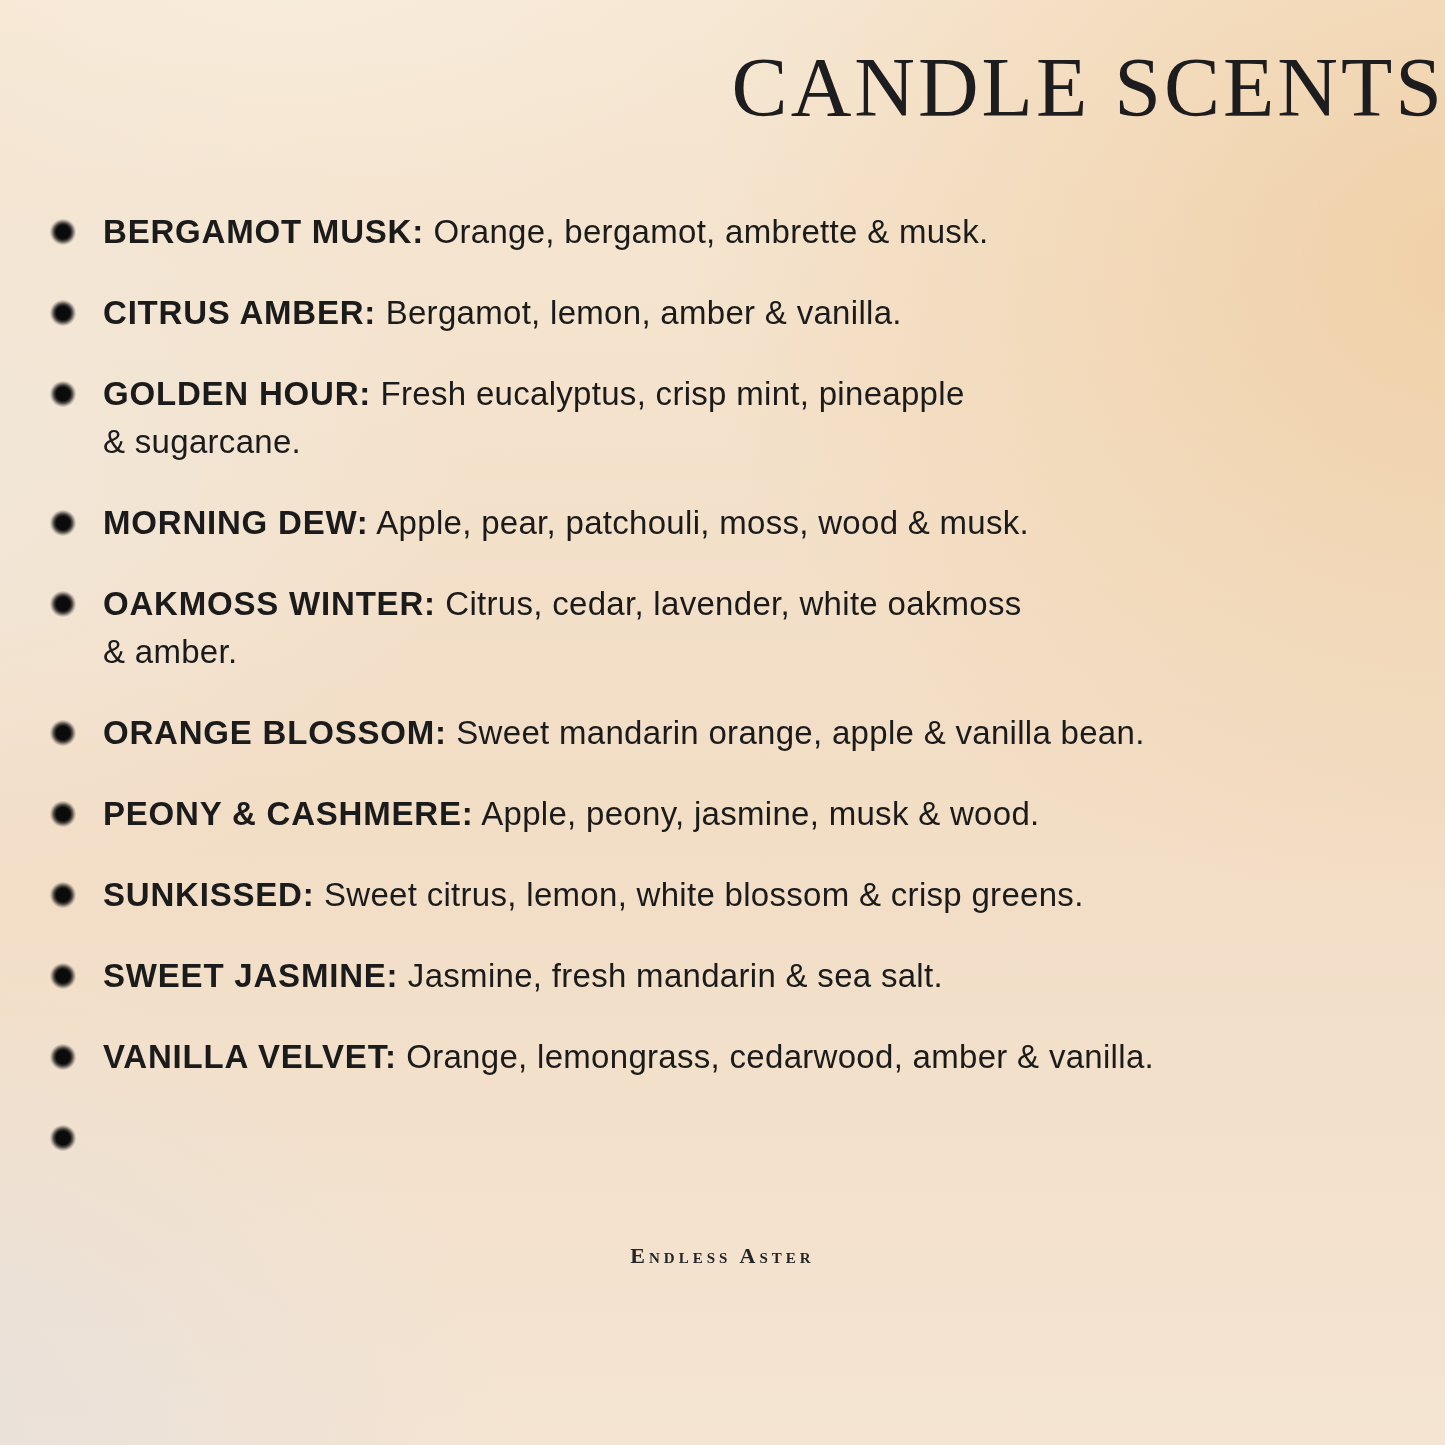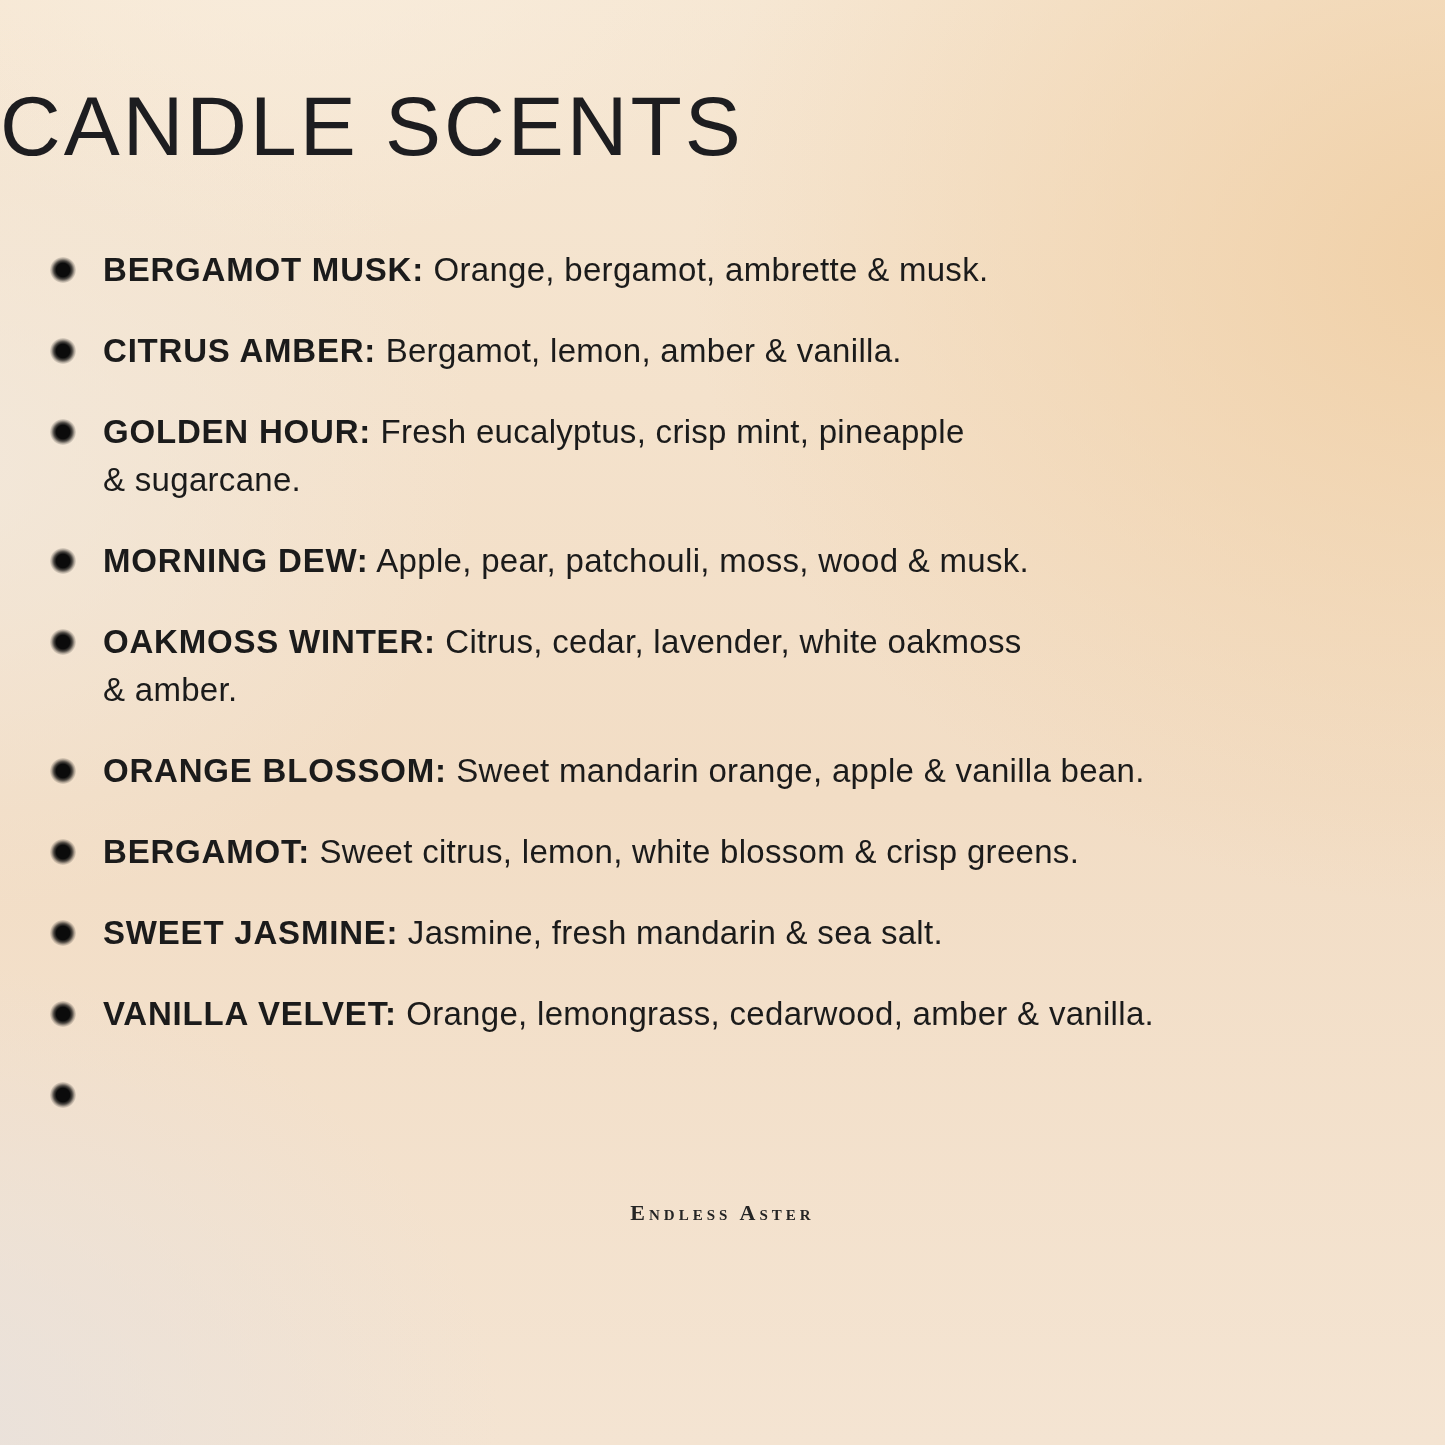--- a/index.html
+++ b/index.html
@@ -16,23 +16,23 @@
     background-color: #f4e3ce;
     background-image:
       radial-gradient(ellipse 1150px 950px at 102% 18%, rgba(240,207,165,0.95), rgba(240,207,165,0) 68%),
       radial-gradient(ellipse 950px 780px at -6% 100%, rgba(232,225,220,0.95), rgba(232,225,220,0) 62%),
       radial-gradient(ellipse 900px 750px at -4% 32%, rgba(242,233,221,0.8), rgba(242,233,221,0) 60%),
       radial-gradient(ellipse 800px 600px at 20% -10%, rgba(249,238,223,0.9), rgba(249,238,223,0) 65%),
       linear-gradient(180deg, #f6e7d3 0%, #f2ddc5 55%, #f4e4d2 100%);
   }
   .title {
     margin: 0;
-    padding-top: 84px;
-    text-align: left;
-    font-family: Liberation Sans, sans-serif;
+    padding-top: 46px;
+    text-align: right;
+    font-family: Liberation Serif, serif;
     font-weight: 500;
     font-size: 84px;
     line-height: 1;
     letter-spacing: 3px;
     color: #1d1d20;
   }
   .scent-list {
     list-style: none;
     margin: 78px 0 0 0;
     padding: 0 52px 0 50px;
@@ -107,24 +107,28 @@
   <li class="item">
     <span class="bullet"></span>
     <p class="text"><strong class="name">OAKMOSS WINTER:</strong><span class="desc"> Citrus, cedar, lavender, white oakmoss<br>&amp; amber.</span></p>
   </li>
 
   <li class="item">
     <span class="bullet"></span>
     <p class="text"><strong class="name">ORANGE BLOSSOM:</strong><span class="desc"> Sweet mandarin orange, apple &amp; vanilla bean.</span></p>
   </li>
 
+  <li class="item">
+    <span class="bullet"></span>
+    <p class="text"><strong class="name">PEONY &amp; CASHMERE:</strong><span class="desc"> Apple, peony, jasmine, musk &amp; wood.</span></p>
+  </li>
 
   <li class="item">
     <span class="bullet"></span>
-    <p class="text"><strong class="name">BERGAMOT:</strong><span class="desc"> Sweet citrus, lemon, white blossom &amp; crisp greens.</span></p>
+    <p class="text"><strong class="name">SUNKISSED:</strong><span class="desc"> Sweet citrus, lemon, white blossom &amp; crisp greens.</span></p>
   </li>
 
   <li class="item">
     <span class="bullet"></span>
     <p class="text"><strong class="name">SWEET JASMINE:</strong><span class="desc"> Jasmine, fresh mandarin &amp; sea salt.</span></p>
   </li>
 
   <li class="item">
     <span class="bullet"></span>
     <p class="text"><strong class="name">VANILLA VELVET:</strong><span class="desc"> Orange, lemongrass, cedarwood, amber &amp; vanilla.</span></p>

